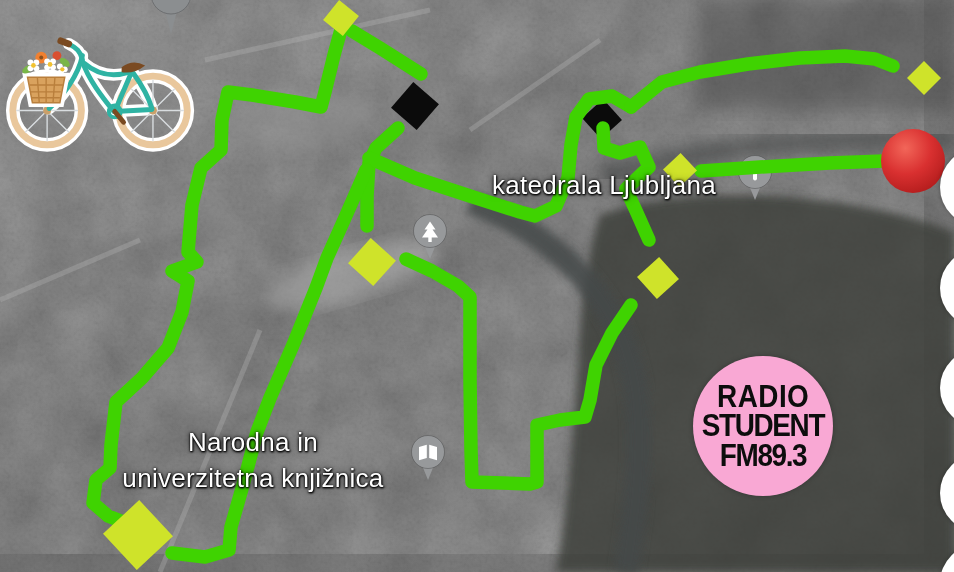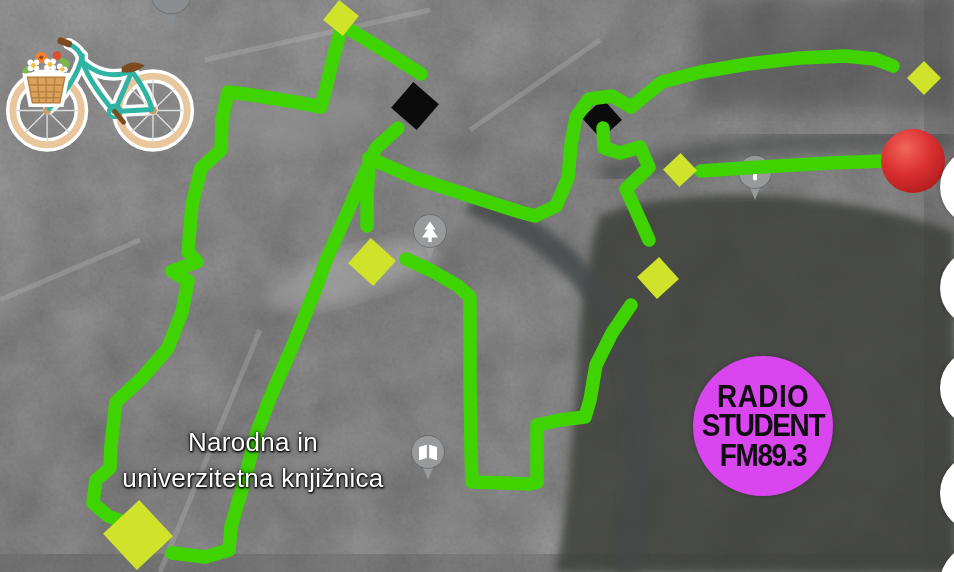--- a/index.html
+++ b/index.html
@@ -8,21 +8,21 @@
     background:#7d7d7d;font-family:"Liberation Sans",sans-serif;
   }
   svg.layer{position:absolute;left:0;top:0;width:954px;height:572px;}
   .map-label{
     position:absolute;transform:translate(-50%,-50%);
     color:#ffffff;font-size:26px;font-weight:400;white-space:nowrap;letter-spacing:.3px;
     text-shadow:0 1px 2px rgba(0,0,0,.9),0 0 3px rgba(0,0,0,.85),0 0 7px rgba(0,0,0,.55),1px 1px 2px rgba(0,0,0,.8);
     z-index:40;pointer-events:none;
   }
   .radio-logo{
-    position:absolute;border-radius:50%;background:#d946ef;
+    position:absolute;border-radius:50%;background:#f9a8d4;
     display:flex;flex-direction:column;align-items:center;justify-content:center;
     color:#0d0d0d;z-index:30;box-shadow:0 0 5px rgba(0,0,0,.25);
   }
   .radio-logo span{
     display:block;font-weight:700;font-size:31px;line-height:.94;
     letter-spacing:-1.5px;transform:scaleX(.9);
   }
   .radio-logo span.l1{letter-spacing:.5px;}
   .bike-sticker{position:absolute;left:4px;top:16px;width:196px;height:138px;z-index:30;}
   .side-btn{position:absolute;background:#ffffff;border-radius:50%;z-index:50;box-shadow:0 0 4px rgba(0,0,0,.3);}
@@ -198,20 +198,21 @@
       </g>
     </g>
   </svg>
 
   <div class="radio-logo" id="radio-logo" style="left: 693px; top: 356px; height: 140px; width: 140px;">
     <span class="l1">RADIO</span>
     <span>STUDENT</span>
     <span>FM89.3</span>
   </div>
 
+  <div class="map-label" style="left: 604px; top: 185px;">katedrala Ljubljana</div>
   <div class="map-label" style="left: 253px; top: 478px;">univerzitetna knjižnica</div>
   <div class="map-label" style="left: 253px; top: 442px;">Narodna in</div>
 
   <div id="side-buttons">
       <div class="side-btn" style="left: 940px; top: 148px; height: 78px; width: 78px;"></div>
       <div class="side-btn" style="left: 940px; top: 249px; height: 78px; width: 78px;"></div>
       <div class="side-btn" style="left: 940px; top: 349px; height: 78px; width: 78px;"></div>
       <div class="side-btn" style="left: 940px; top: 454px; height: 78px; width: 78px;"></div>
       <div class="side-btn" style="left: 940px; top: 544px; height: 78px; width: 78px;"></div>
     </div>

